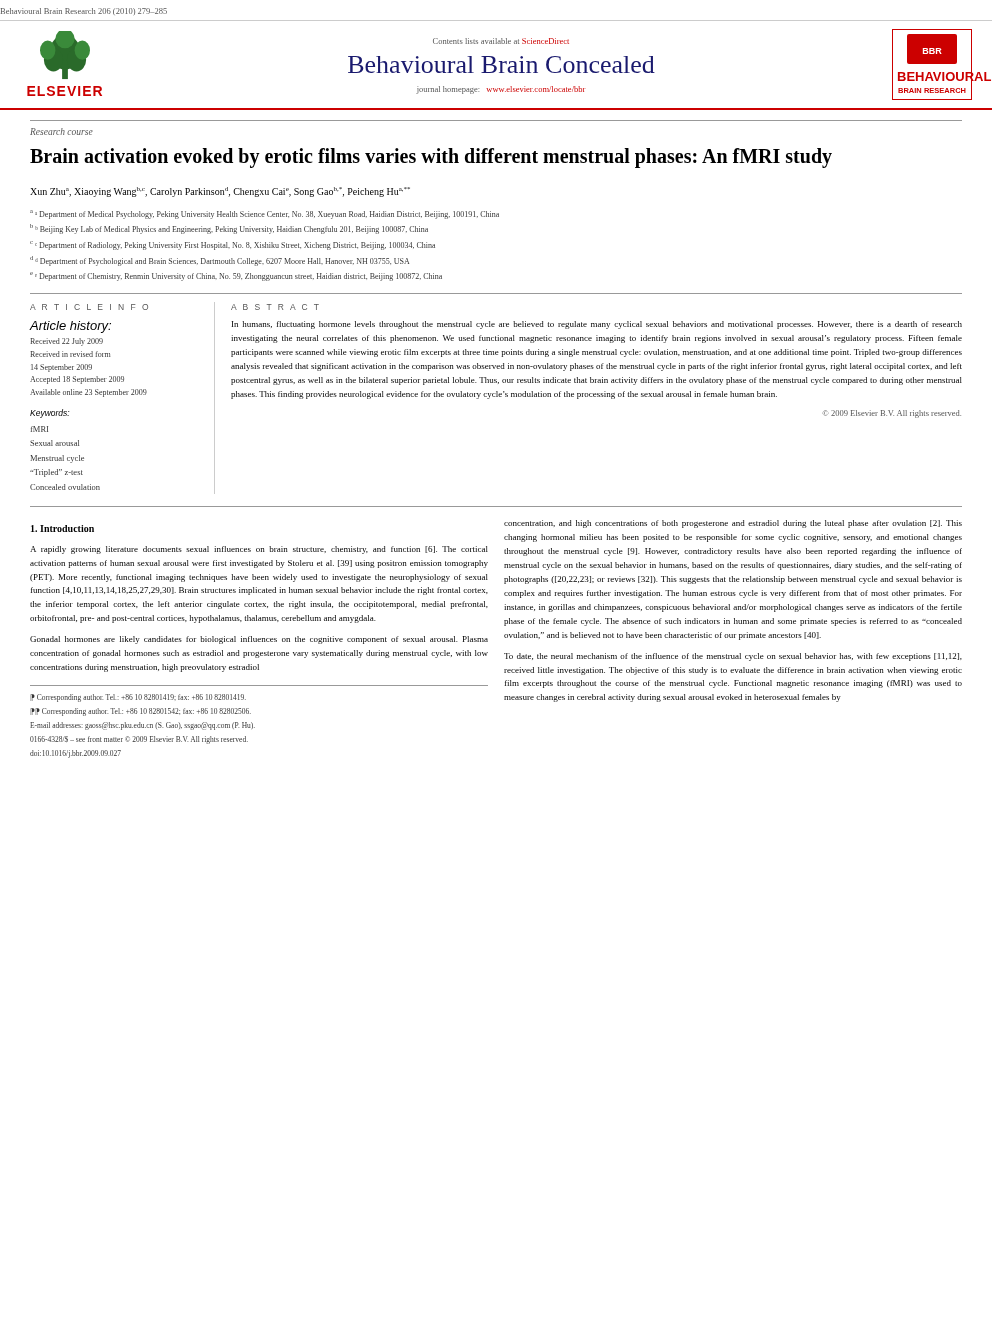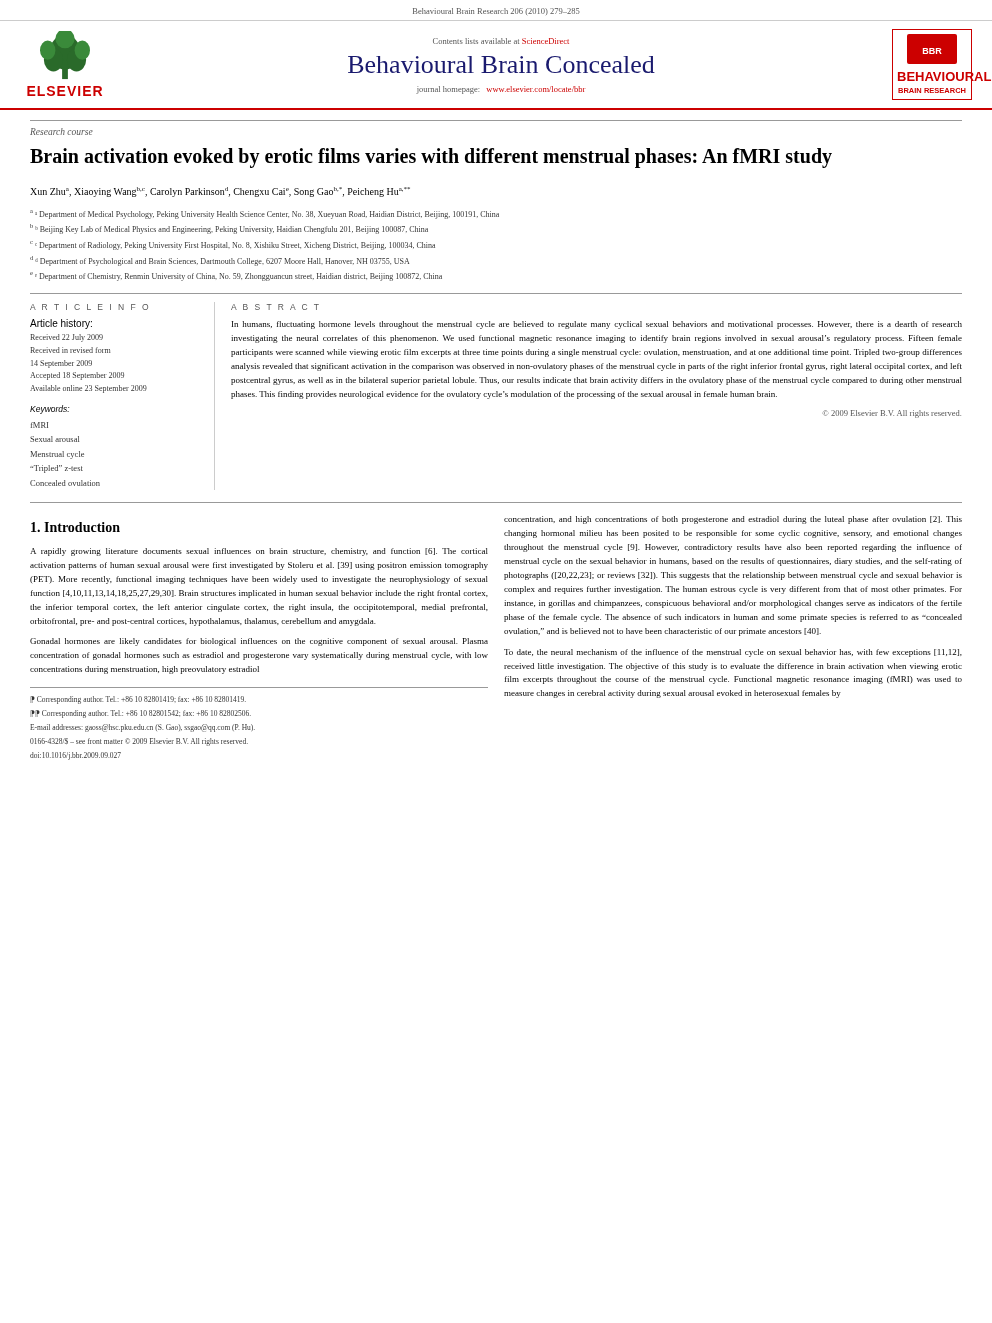--- a/index.html
+++ b/index.html
@@ -14,21 +14,20 @@
 
     .page-wrapper {
       width: 992px;
       min-height: 1323px;
       background: #fff;
       padding: 0;
     }
 
     
     .top-meta {
-      text-align: center;
       font-size: 8.5px;
       color: #555;
       padding: 6px 0 4px 0;
       border-bottom: 1px solid #ccc;
     }
 
     
     .header-area {
       display: flex;
       align-items: center;
@@ -184,21 +183,22 @@
       font-family: Arial, sans-serif;
       margin-bottom: 6px;
       font-weight: normal;
     }
 
     .article-info-block {
       margin-bottom: 8px;
     }
 
     .article-info-label {
-      font-size: 10px;
+      font-size: 13px;
+      font-style: italic;
       color: #000;
       margin-bottom: 3px;
       font-family: Arial, sans-serif;
     }
 
     .article-info-dates {
       font-size: 8px;
       color: #333;
       line-height: 1.6;
     }
@@ -246,21 +246,21 @@
 
     .body-col {
       flex: 1;
       font-size: 9px;
       line-height: 1.55;
       color: #000;
       text-align: justify;
     }
 
     .section-title {
-      font-size: 14px;
+      font-size: 10px;
       font-weight: bold;
       color: #000;
       margin-bottom: 6px;
       margin-top: 4px;
     }
 
     .body-col p {
       margin-bottom: 7px;
       text-align: justify;
     }

